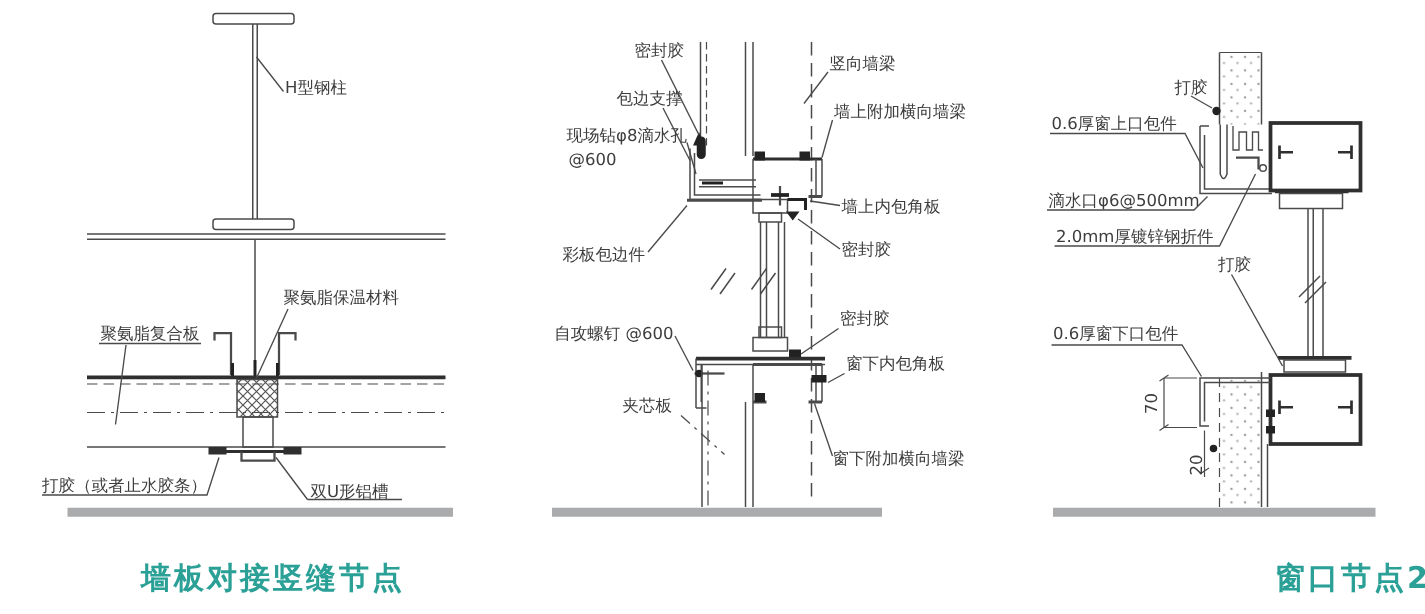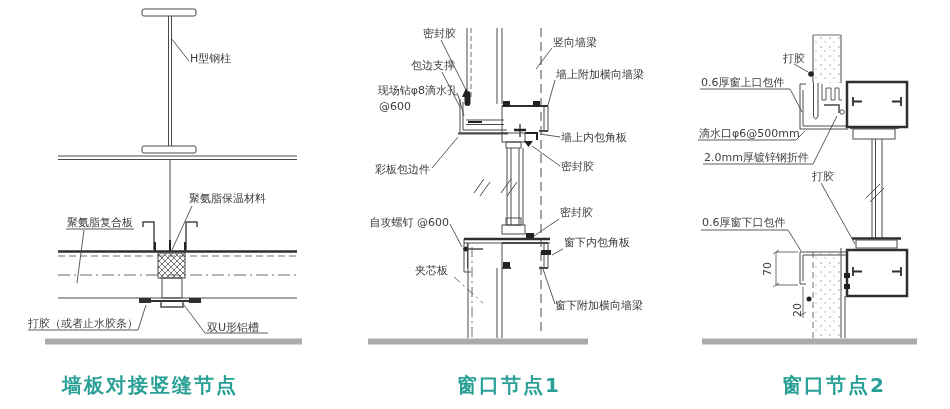--- a/index.html
+++ b/index.html
@@ -1,20 +1,20 @@
 <!DOCTYPE html>
 <html><head>
 <meta charset="utf-8">
 <style>
   html,body{margin:0;padding:0;background:#ffffff;}
   #stage{position:relative;width:950px;height:409px;background:#ffffff;overflow:hidden;
          font-family:"DejaVu Sans",sans-serif;}
   #stage svg{position:absolute;left:0;top:0;}
   svg text{font-family:"DejaVu Sans",sans-serif;font-size:11px;fill:#3d3d3d;}
-  .title{position:absolute;top:372px;width:240px;text-align:center;
+  .title{position:absolute;top:372px;width:240px;text-align:right;
          font-size:20px;font-weight:bold;letter-spacing:2px;color:#2aa096;}
   .t1{left:30px;} .t2{left:389px;} .t3{left:714px;}
 </style>
 </head>
 <body>
 
 <div id="stage">
 
 <svg width="950" height="365" viewBox="0 0 950 365">
   <defs>
@@ -240,16 +240,15 @@
     <text x="699" y="137">滴水口φ6@500mm</text>
     <text x="704" y="161">2.0mm厚镀锌钢折件</text>
     <text x="812" y="180">打胶</text>
     <text x="702" y="226">0.6厚窗下口包件</text>
     <text transform="rotate(-90 771 269)" x="771" y="269" text-anchor="middle">70</text>
     <text transform="rotate(-90 801 310)" x="801" y="310" text-anchor="middle">20</text>
   </g>
 </svg>
 
 <div class="title t1">墙板对接竖缝节点</div>
-<div class="title t2">窗口节点1</div>
 <div class="title t3">窗口节点2</div>
 
 </div>
 
 </body></html>

